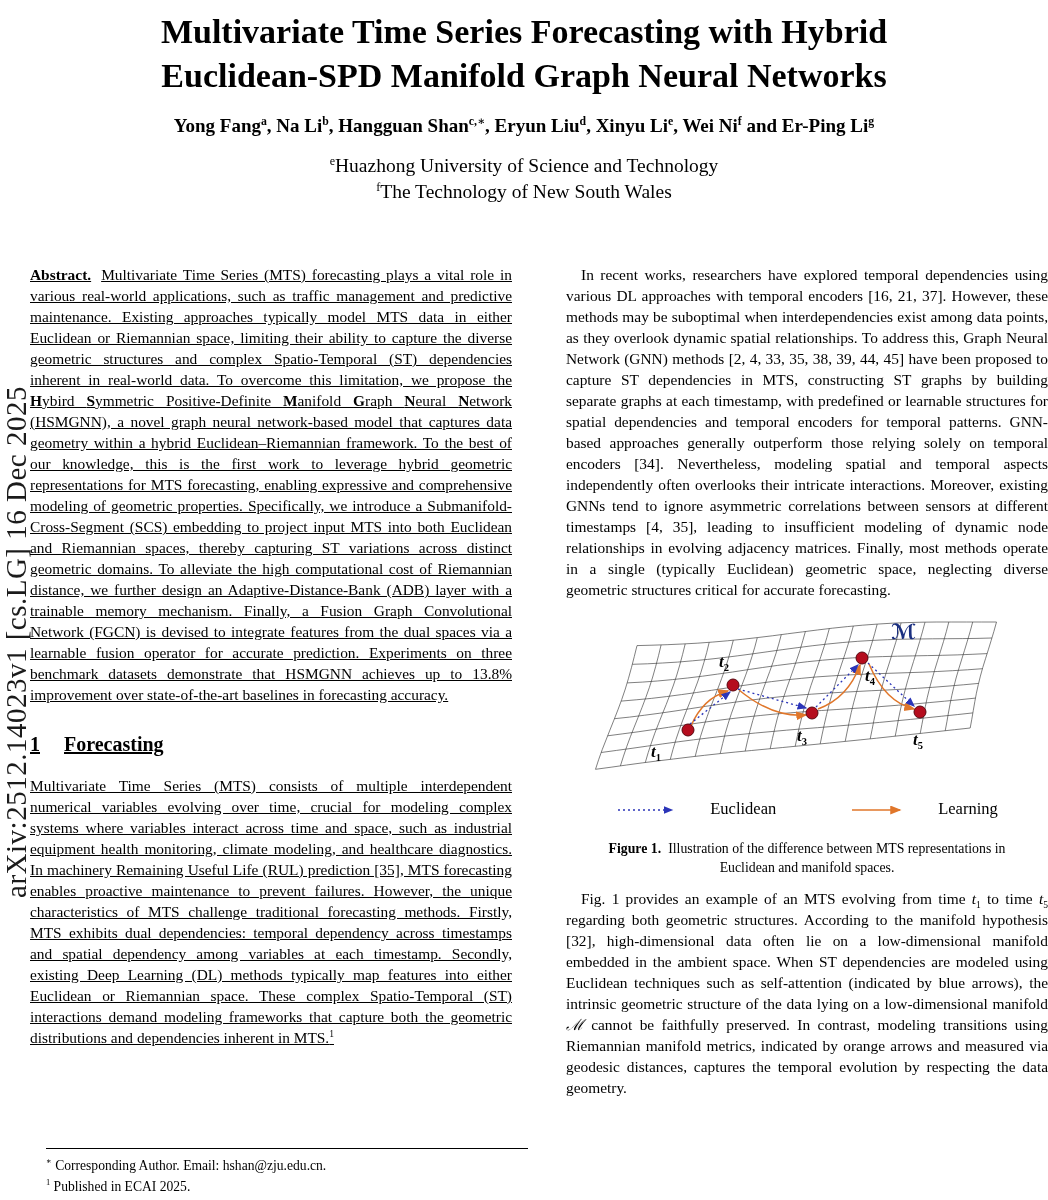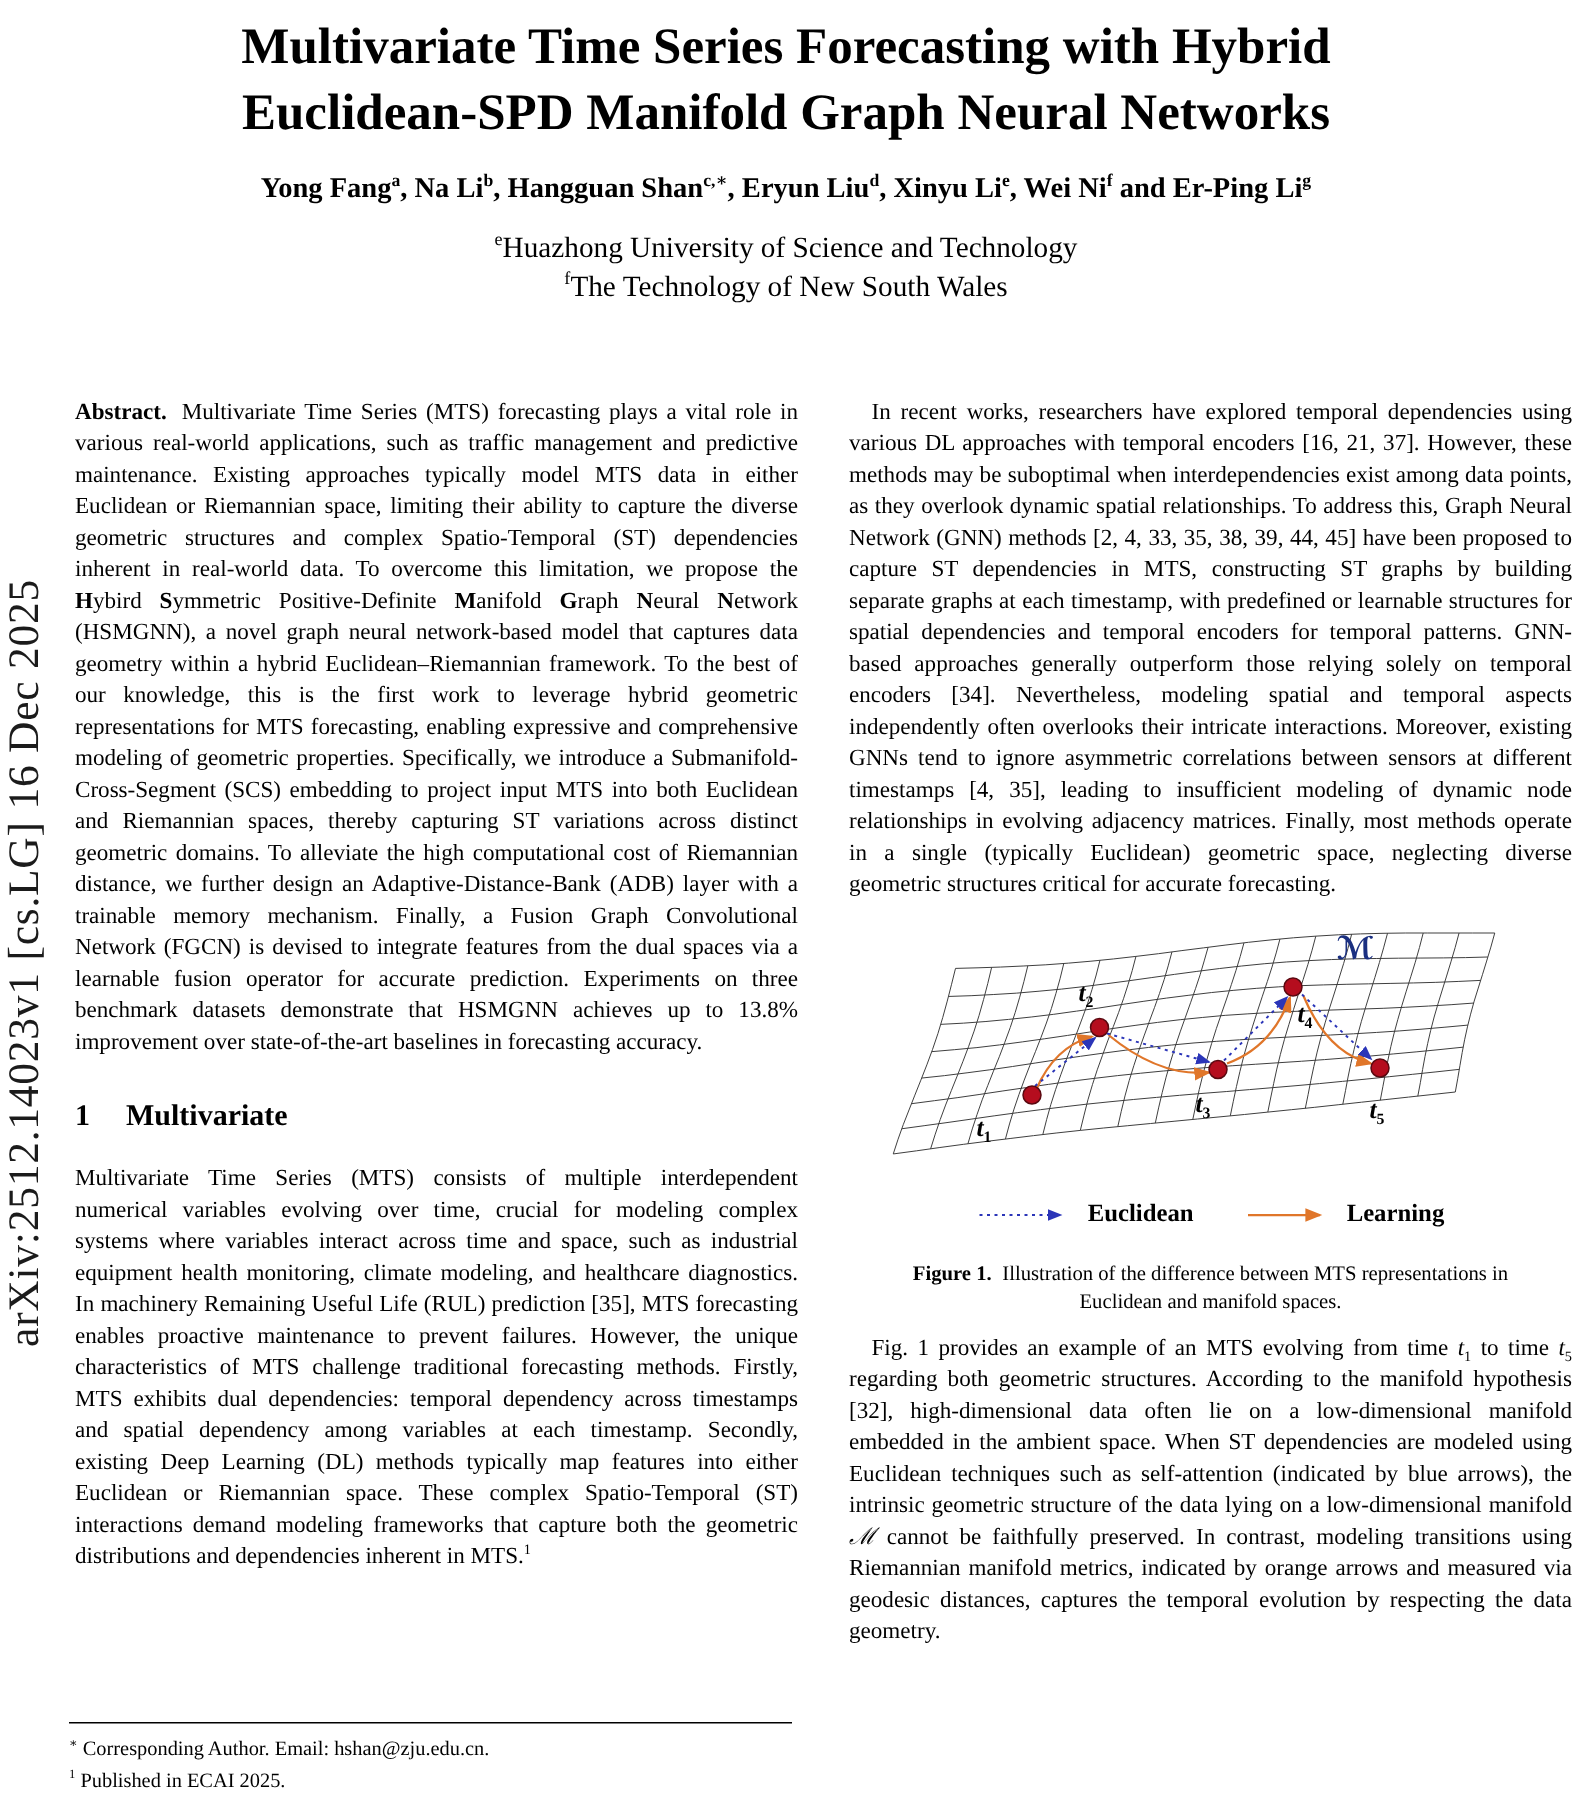--- a/index.html
+++ b/index.html
@@ -17,21 +17,21 @@
   .tl{display:block;}
   .authors{margin-top:18px;font-size:19px;font-weight:bold;}
   .affiliations{margin-top:16px;font-size:19.5px;line-height:1.33;}
 
   sup{font-size:0.62em;line-height:0;vertical-align:super;}
   sub{font-size:0.62em;line-height:0;vertical-align:sub;}
 
   
   .col{position:absolute;top:264px;width:482px;font-size:15.4px;line-height:1.365;
        text-align:justify;hyphens:auto;-webkit-hyphens:auto;}
-  .col-left{left:50px;}
+  .col-left{left:30px;text-decoration:underline;}
   .col-right{left:566px;}
   p{margin:0;}
   .body-par.indent{text-indent:15px;}
   .abs-label{font-weight:bold;margin-right:10px;}
   .sec-heading{font-size:20px;margin:26px 0 16px 0;font-weight:bold;text-align:left;}
   .sec-num{margin-right:24px;}
 
   
   .fig{margin:18px 0 10px 0;}
   .fig-canvas{position:relative;width:420px;height:208px;margin:0 auto;}
@@ -44,21 +44,21 @@
   .fig-label{position:absolute;font-weight:bold;font-size:17px;font-style:italic;}
   .fig-label sub{font-style:normal;font-weight:bold;}
   .manifold-m{color:var(--c-msym);font-size:21px;left:294px;top:0;
       font-family:"DejaVu Serif","DejaVu Sans",serif;}
   .pl-1{left:54px;top:122px;}
   .pl-2{left:122px;top:32px;}
   .pl-3{left:200px;top:106px;}
   .pl-4{left:268px;top:46px;}
   .pl-5{left:316px;top:110px;}
   .fig-legend{position:absolute;left:0;right:0;top:180px;display:flex;align-items:center;
-      justify-content:center;font-weight:bold;font-size:16.5px;}
+      justify-content:center;font-weight:normal;font-size:16.5px;gap:20px;}
   .leg-icon{display:block;}
   .leg-gap{width:34px;}
   .leg-text{margin-left:8px;}
   .fig-caption{margin-top:14px;font-size:13.8px;text-align:center;line-height:1.35;padding:0 34px;}
   .fig-caption b{margin-right:7px;}
 
   
   .footnotes{position:absolute;left:46px;top:1148px;width:482px;border-top:1px solid #000;
       padding-top:6px;font-size:13.6px;line-height:1.55;background:#fff;text-align:left;}
 </style>
@@ -79,21 +79,21 @@
       <div class="aff"><sup>e</sup><span>Huazhong University of Science and Technology</span></div>
       <div class="aff"><sup>f</sup><span>The Technology of New South Wales</span></div>
     </div>
   </header>
 
   <div class="col col-left">
     <p class="abstract">
       <span class="abs-label">Abstract.</span><span><span>Multivariate Time Series (MTS) forecasting plays a vital role in various real-world applications, such as traffic management and predictive maintenance. Existing approaches typically model MTS data in either Euclidean or Riemannian space, limiting their ability to capture the diverse geometric structures and complex Spatio-Temporal (ST) dependencies inherent in real-world data. To overcome this limitation, we propose the </span><span style="font-weight: bold;">H</span><span>ybird </span><span style="font-weight: bold;">S</span><span>ymmetric Positive-Definite </span><span style="font-weight: bold;">M</span><span>anifold </span><span style="font-weight: bold;">G</span><span>raph </span><span style="font-weight: bold;">N</span><span>eural </span><span style="font-weight: bold;">N</span><span>etwork (HSMGNN), a novel graph neural network-based model that captures data geometry within a hybrid Euclidean–Riemannian framework. To the best of our knowledge, this is the first work to leverage hybrid geometric representations for MTS forecasting, enabling expressive and comprehensive modeling of geometric properties. Specifically, we introduce a Submanifold-Cross-Segment (SCS) embedding to project input MTS into both Euclidean and Riemannian spaces, thereby capturing ST variations across distinct geometric domains. To alleviate the high computational cost of Riemannian distance, we further design an Adaptive-Distance-Bank (ADB) layer with a trainable memory mechanism. Finally, a Fusion Graph Convolutional Network (FGCN) is devised to integrate features from the dual spaces via a learnable fusion operator for accurate prediction. Experiments on three benchmark datasets demonstrate that HSMGNN achieves up to 13.8% improvement over state-of-the-art baselines in forecasting accuracy.</span></span>
     </p>
     <h2 class="sec-heading">
-      <span class="sec-num">1</span><span>Multivariate</span>
+      <span class="sec-num">1</span><span>Forecasting</span>
     </h2>
     <p class="body-par"><span>Multivariate Time Series (MTS) consists of multiple interdependent numerical variables evolving over time, crucial for modeling complex systems where variables interact across time and space, such as industrial equipment health monitoring, climate modeling, and healthcare diagnostics. In machinery Remaining Useful Life (RUL) prediction [35], MTS forecasting enables proactive maintenance to prevent failures. However, the unique characteristics of MTS challenge traditional forecasting methods. Firstly, MTS exhibits dual dependencies: temporal dependency across timestamps and spatial dependency among variables at each timestamp. Secondly, existing Deep Learning (DL) methods typically map features into either Euclidean or Riemannian space. These complex Spatio-Temporal (ST) interactions demand modeling frameworks that capture both the geometric distributions and dependencies inherent in MTS.</span><sup>1</sup></p>
   </div>
 
   <div class="col col-right">
     <p class="body-par indent"><span>In recent works, researchers have explored temporal dependencies using various DL approaches with temporal encoders [16, 21, 37]. However, these methods may be suboptimal when interdependencies exist among data points, as they overlook dynamic spatial relationships. To address this, Graph Neural Network (GNN) methods [2, 4, 33, 35, 38, 39, 44, 45] have been proposed to capture ST dependencies in MTS, constructing ST graphs by building separate graphs at each timestamp, with predefined or learnable structures for spatial dependencies and temporal encoders for temporal patterns. GNN-based approaches generally outperform those relying solely on temporal encoders [34]. Nevertheless, modeling spatial and temporal aspects independently often overlooks their intricate interactions. Moreover, existing GNNs tend to ignore asymmetric correlations between sensors at different timestamps [4, 35], leading to insufficient modeling of dynamic node relationships in evolving adjacency matrices. Finally, most methods operate in a single (typically Euclidean) geometric space, neglecting diverse geometric structures critical for accurate forecasting.</span></p>
 
     <figure class="fig">
       <div class="fig-canvas">
         <svg id="manifold-svg" viewBox="0 0 420 170" xmlns="http://www.w3.org/2000/svg">

